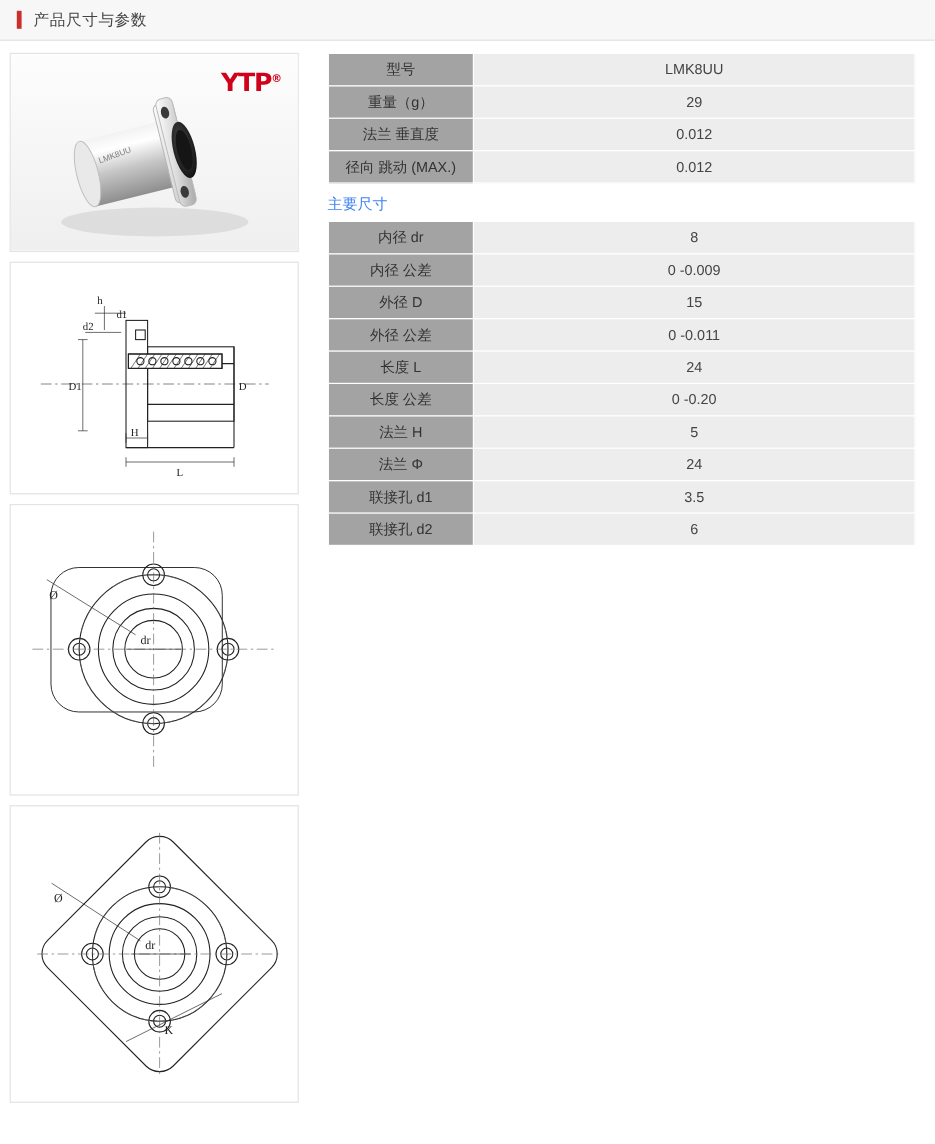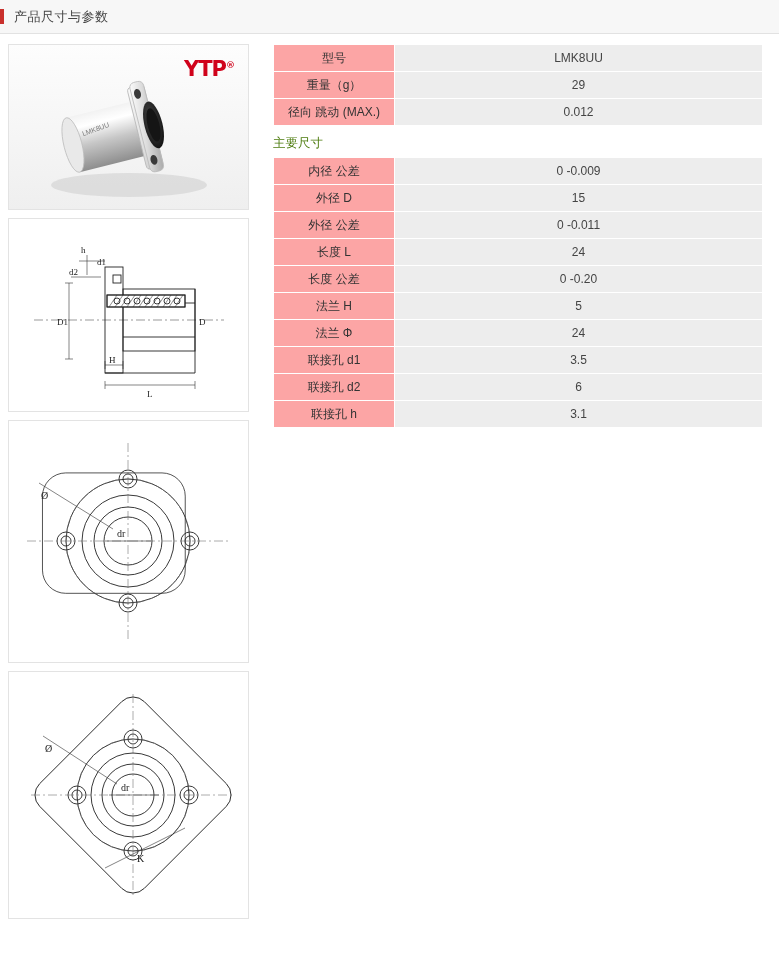--- a/index.html
+++ b/index.html
@@ -17,21 +17,21 @@
     overflow: hidden;
   }
 
   
   .page-header {
     height: 34px;
     background: #f7f7f7;
     border-bottom: 1px solid #e2e2e2;
     display: flex;
     align-items: center;
-    padding-left: 0;
+    padding-left: 14px;
     box-sizing: border-box;
   }
   .header-bar {
     width: 4px;
     height: 15px;
     background: #c9302c;
     margin-right: 10px;
     flex: 0 0 auto;
   }
   .header-title {
@@ -98,31 +98,31 @@
   table.spec td {
     border: 1px solid #ffffff;
     height: 26px;
     font-size: 12px;
     text-align: center;
     vertical-align: middle;
     padding: 0;
   }
   td.lbl {
     width: 120px;
-    background: #fca5a5;
+    background: #a3a3a3;
     color: #333333;
     margin-top: 29px;
   }
   td.val {
     background: #ededed;
     color: #444444;
   }
   .sub-title {
     font-size: 12.5px;
-    color: #4d7c0f;
+    color: #3b82f6;
     margin: 9px 0 5px 0;
     font-weight: normal;
   }
 </style>
 </head>
 <body>
 
 <div class="page-header">
   <div class="header-bar"></div>
   <div class="header-title">产品尺寸与参数</div>
@@ -339,31 +339,39 @@
       <tbody>
         <tr>
           <td class="lbl">型号</td>
           <td class="val">LMK8UU</td>
         </tr>
         <tr>
           <td class="lbl">重量（g）</td>
           <td class="val">29</td>
         </tr>
         <tr>
+          <td class="lbl">法兰 垂直度</td>
+          <td class="val">0.012</td>
+        </tr>
+        <tr>
           <td class="lbl">径向 跳动 (MAX.)</td>
           <td class="val">0.012</td>
         </tr>
       </tbody>
     </table>
 
     <div class="sub-title">主要尺寸</div>
 
     <table class="spec">
       <tbody>
         <tr>
+          <td class="lbl">内径 dr</td>
+          <td class="val">8</td>
+        </tr>
+        <tr>
           <td class="lbl">内径 公差</td>
           <td class="val">0 -0.009</td>
         </tr>
         <tr>
           <td class="lbl">外径 D</td>
           <td class="val">15</td>
         </tr>
         <tr>
           <td class="lbl">外径 公差</td>
           <td class="val">0 -0.011</td>
@@ -384,24 +392,20 @@
           <td class="lbl">法兰 Φ</td>
           <td class="val">24</td>
         </tr>
         <tr>
           <td class="lbl">联接孔 d1</td>
           <td class="val">3.5</td>
         </tr>
         <tr>
           <td class="lbl">联接孔 d2</td>
           <td class="val">6</td>
-        </tr>
-        <tr>
-          <td class="lbl">联接孔 h</td>
-          <td class="val">3.1</td>
         </tr>
       </tbody>
     </table>
 
 
     <table class="spec">
       <tbody>
       </tbody>
     </table>
 

